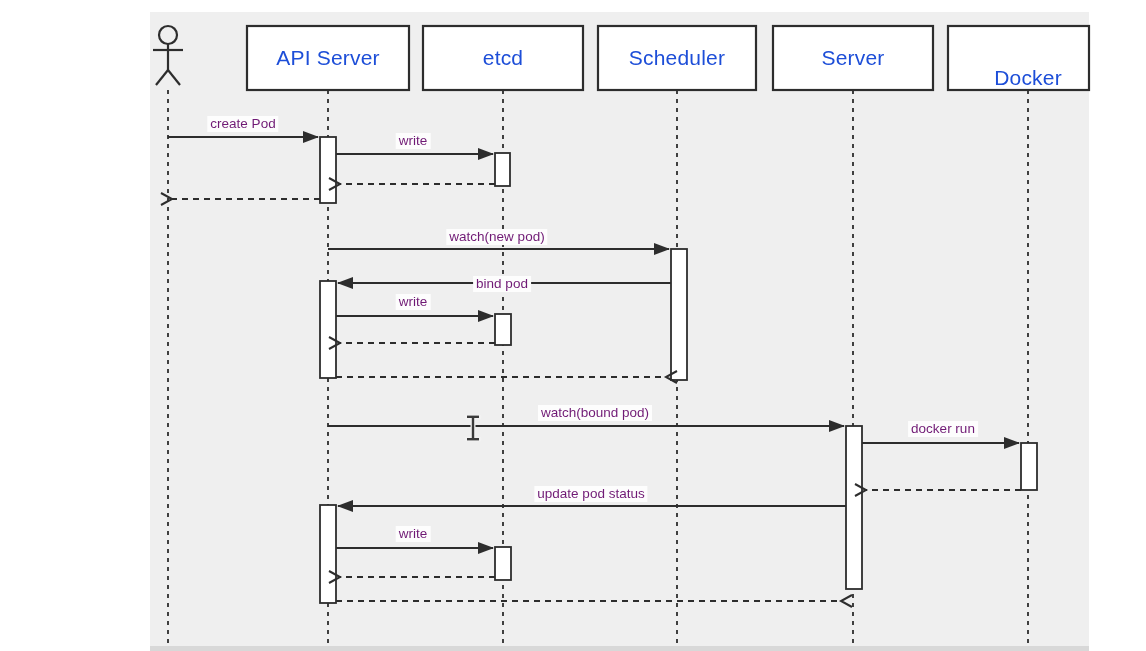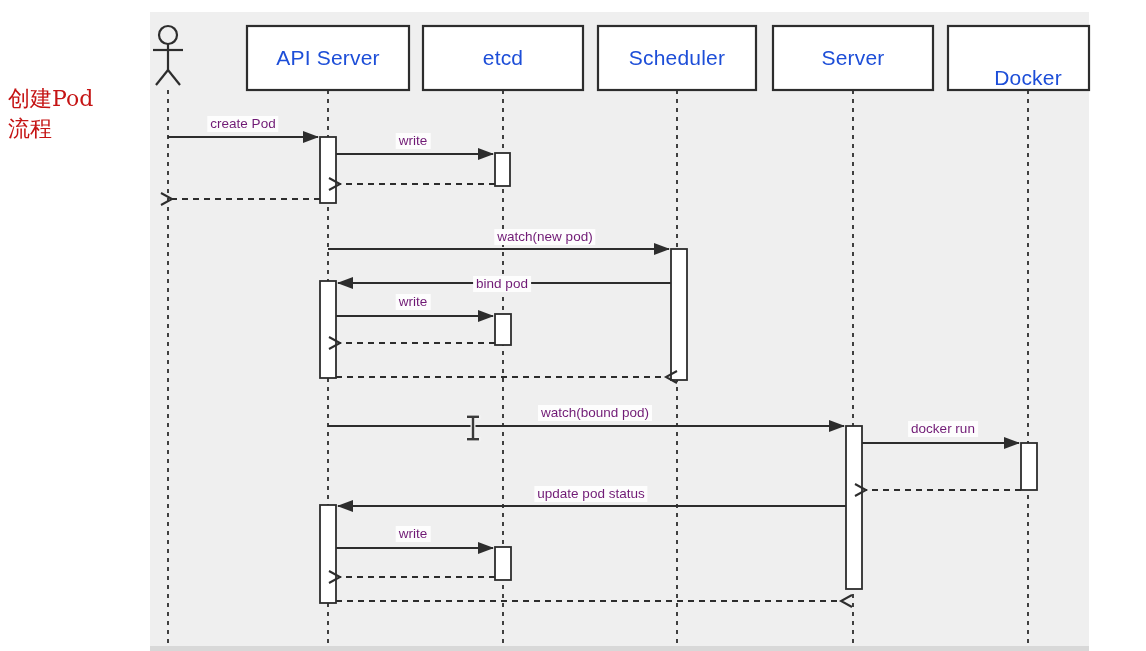--- a/index.html
+++ b/index.html
@@ -111,34 +111,30 @@
         <line x1="467" y1="439" x2="479" y2="439"></line>
       </g>
       <g stroke="#3a3a3a" stroke-width="2.4" fill="none">
         <line x1="473" y1="418" x2="473" y2="438"></line>
         <line x1="467" y1="416.8" x2="479" y2="416.8"></line>
         <line x1="467" y1="439.2" x2="479" y2="439.2"></line>
       </g>
     </g>
   </svg>
 
-  <div class="annotation">
-    <div>创建Pod</div>
-    <div>流程</div>
-  </div>
 
   <div class="participant-label" style="left:328px;  top:58px;">API Server</div>
   <div class="participant-label" style="left:503px;  top:58px;">etcd</div>
   <div class="participant-label" style="left:677px;  top:58px;">Scheduler</div>
   <div class="participant-label" style="left:853px;  top:58px;">Server</div>
   <div class="participant-label" style="left:1028px; top:58px;margin-top:20px;">Docker</div>
 
   <div class="msg-label" style="left:243px; top:124px;">create Pod</div>
   <div class="msg-label" style="left:413px; top:141px;">write</div>
-  <div class="msg-label" style="left:497px; top:237px;margin-left:48px;">watch(new pod)</div>
+  <div class="msg-label" style="left:497px; top:237px;">watch(new pod)</div>
   <div class="msg-label" style="left:502px; top:284px;">bind pod</div>
   <div class="msg-label" style="left:413px; top:302px;">write</div>
   <div class="msg-label" style="left:587px; top:413px;margin-left:8px;">watch(bound pod)</div>
   <div class="msg-label" style="left:943px; top:429px;">docker run</div>
   <div class="msg-label" style="left:591px; top:494px;">update pod status</div>
   <div class="msg-label" style="left:413px; top:534px;">write</div>
 
 </div>
 
 </body></html>

